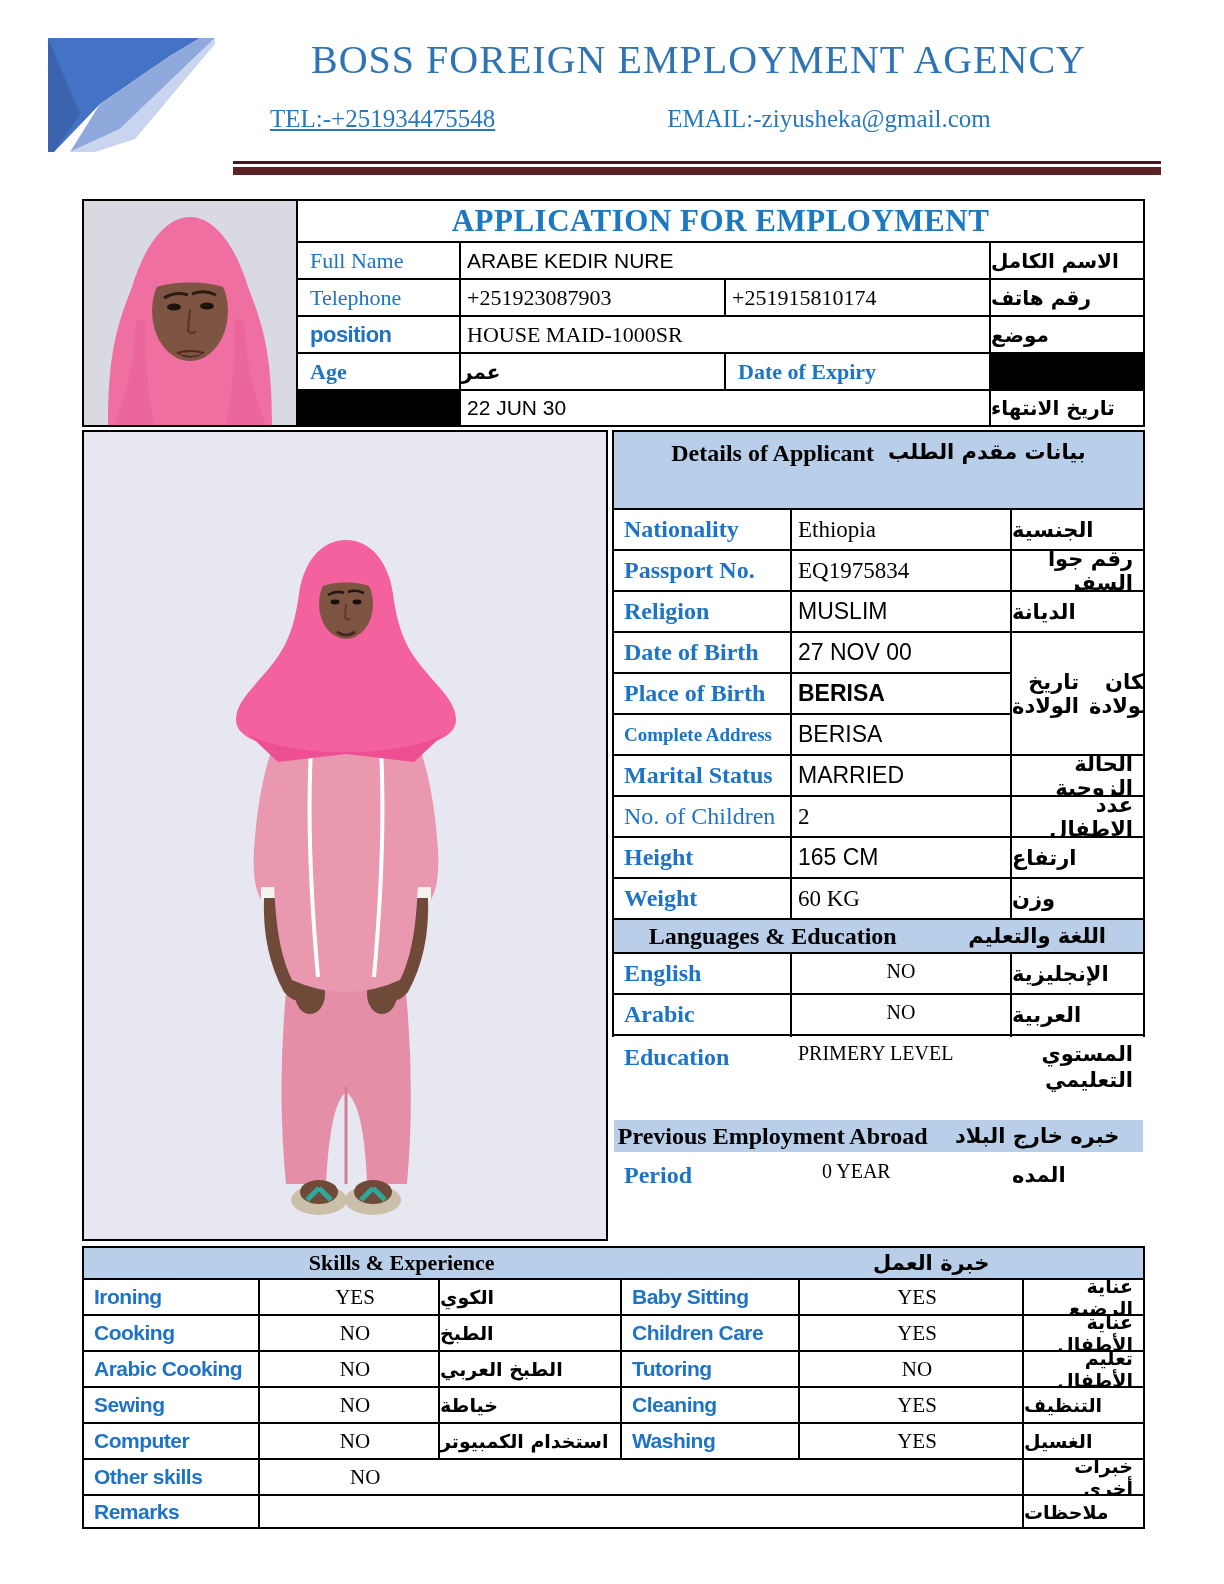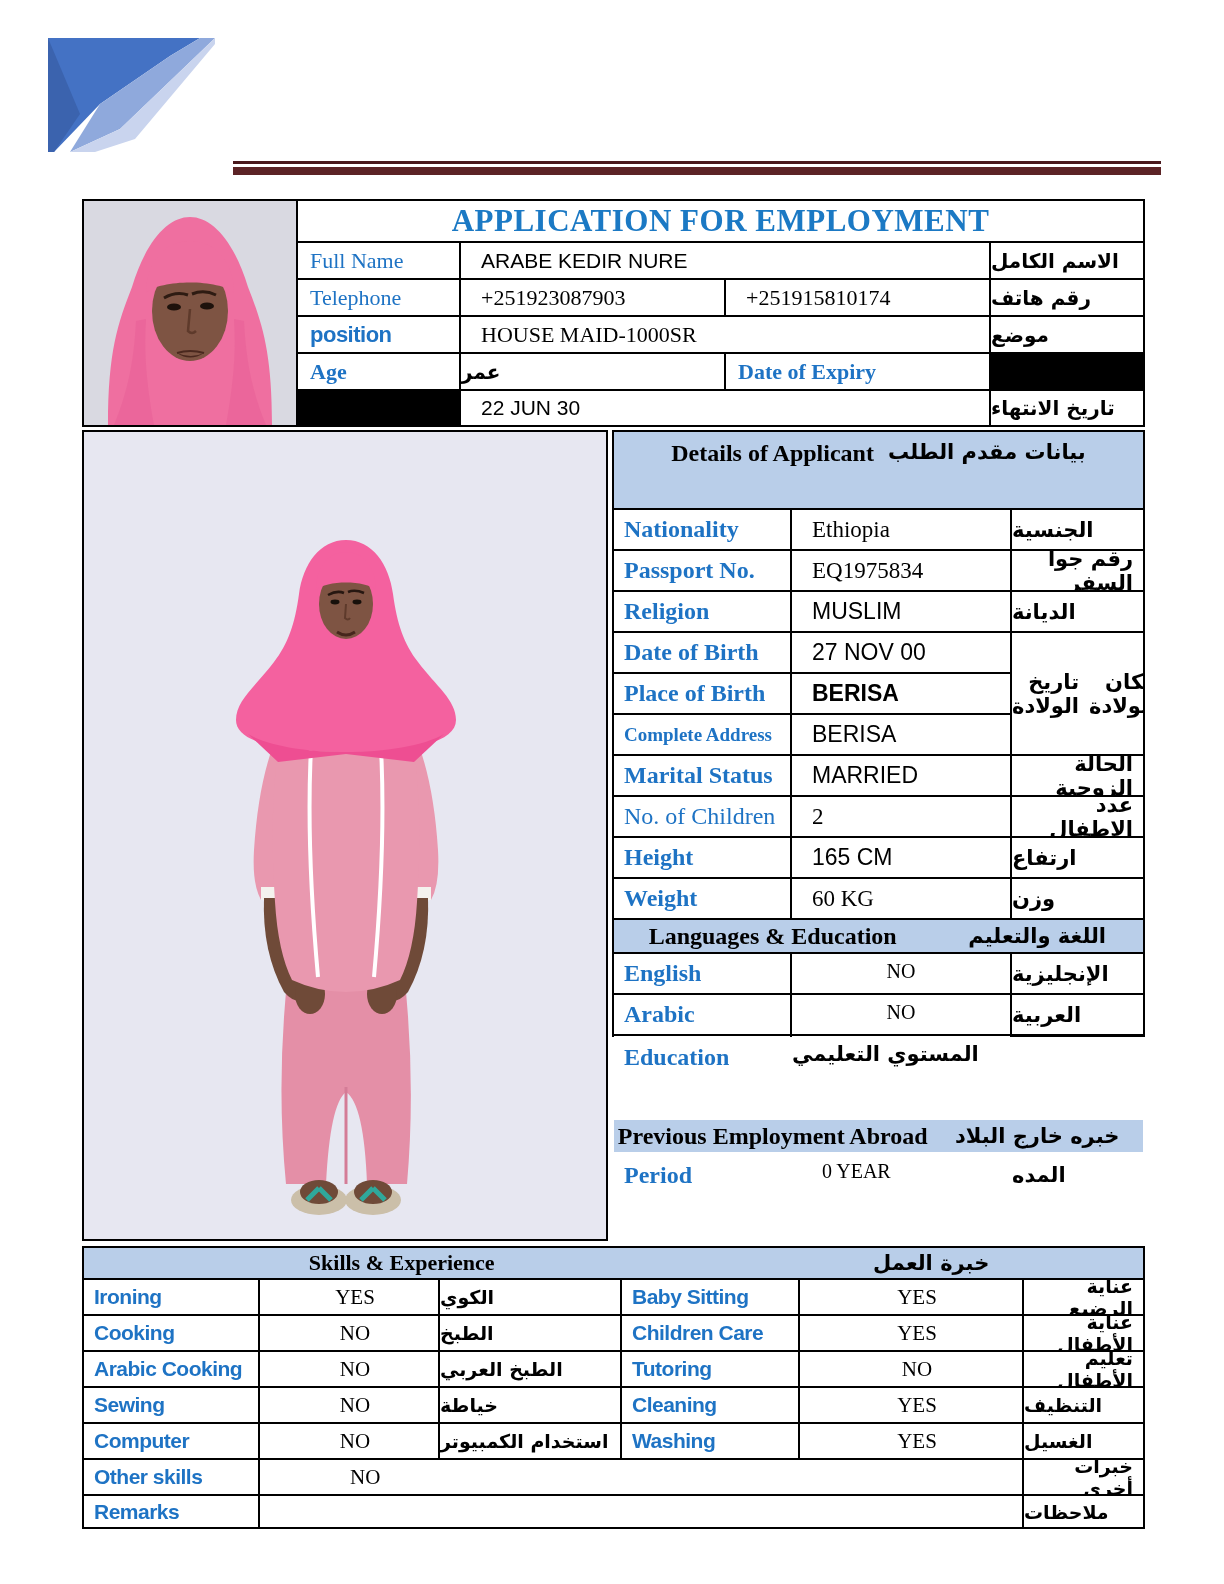--- a/index.html
+++ b/index.html
@@ -23,21 +23,21 @@
   .rule .bar { margin-top:3px; height:8px; background:#5C2326; }
   
   .grid { position:absolute; display:grid; gap:2px; background:#000; border:2px solid #000; }
   .cell { background:#fff; display:flex; align-items:center; overflow:hidden; }
   .band { background:#B9CEE9; font-weight:bold; font-size:24px; }
   .band .en { width:60%; text-align:center; }
   .band .arr { width:40%; text-align:center; font-family:"DejaVu Sans",sans-serif; font-size:21px; }
   .lbl { color:#1E73C4; font-weight:bold; font-size:22px; padding-left:12px; }
   .lbl.rg { font-weight:normal; }
   .lbl.sansf { font-family:"Liberation Sans","DejaVu Sans",sans-serif; letter-spacing:-0.5px; }
-  .val { font-size:22px; padding-left:20px; }
+  .val { font-size:22px; padding-left:6px; }
   .val.sansf { font-family:"Liberation Sans","DejaVu Sans",sans-serif; font-size:21px; }
   .val.big { font-size:29px; }
   .val.ctr { justify-content:center; padding-left:0; }
   .ar { font-family:"DejaVu Sans",sans-serif; font-weight:bold; font-size:20px;
         justify-content:flex-end; padding-right:12px; text-align:right; }
   .top-align { align-items:flex-start; padding-top:5px; line-height:1.25; }
   
   .tgrid { left:82px; top:199px; width:1063px; height:228px;
            grid-template-columns:212px 161px 263px 263px 1fr;
            grid-template-rows:40px 35px 35px 35px 35px 1fr; }
@@ -78,20 +78,27 @@
 
 <div class="page">
 
   <svg class="logo" viewBox="0 0 175 122" preserveAspectRatio="none">
     <rect width="175" height="122" fill="#ffffff"></rect>
     <polygon points="8,4 160,4 130,22 60,70 14,118" fill="#4472C4"></polygon>
     <polygon points="8,4 8,118 14,118 40,80" fill="#3B63AE"></polygon>
     <polygon points="60,70 130,22 160,4 175,4 80,95 30,118" fill="#8FA9DC"></polygon>
     <polygon points="30,118 80,95 175,4 175,10 95,105 55,118" fill="#C9D4EE"></polygon>
   </svg>
+  <div class="head-right">
+    <div class="agency-title">BOSS FOREIGN EMPLOYMENT AGENCY</div>
+    <div class="contacts">
+      <span class="tel">TEL:-+251934475548</span>
+      <span class="email">EMAIL:-ziyusheka@gmail.com</span>
+    </div>
+  </div>
   <div class="rule">
       <div class="bar"></div>
     </div>
 
   <div class="grid tgrid">
     <div class="cell photo">
       <svg viewBox="0 0 212 224" width="100%" height="100%" preserveAspectRatio="none">
         <rect width="212" height="224" fill="#D9D9E1"></rect>
         <path d="M24 224 C24 150 34 122 48 86 C62 40 84 16 106 16 C128 16 150 40 164 86 C178 122 188 150 188 224 Z" fill="#EF6FA0"></path>
         <path d="M52 120 C50 160 44 190 30 224 L70 224 C62 180 60 150 62 118 Z" fill="#E85D95" opacity="0.5"></path>
@@ -227,20 +234,21 @@
 
     <div class="cell lbl">English</div>
     <div class="cell val ctr top-align" style="font-size:20px;justify-content:center">NO</div>
     <div class="cell ar" dir="rtl">الإنجليزية</div>
 
     <div class="cell lbl">Arabic</div>
     <div class="cell val ctr top-align" style="font-size:20px;justify-content:center">NO</div>
     <div class="cell ar" dir="rtl">العربية</div>
 
     <div class="cell lbl" style="align-items:flex-start;padding-top:8px">Education</div>
+    <div class="cell val top-align" style="font-size:20px">PRIMERY LEVEL</div>
     <div class="cell ar top-align" dir="rtl" style="width:100%">المستوي التعليمي</div>
 
     <div class="cell band">
       <span class="en">Previous Employment Abroad</span>
       <span class="arr" dir="rtl">خبره خارج البلاد</span>
     </div>
 
     <div class="cell lbl">Period</div>
     <div class="cell val top-align" style="font-size:20px;padding-left:30px">0 YEAR</div>
     <div class="cell ar" dir="rtl">المده</div>

